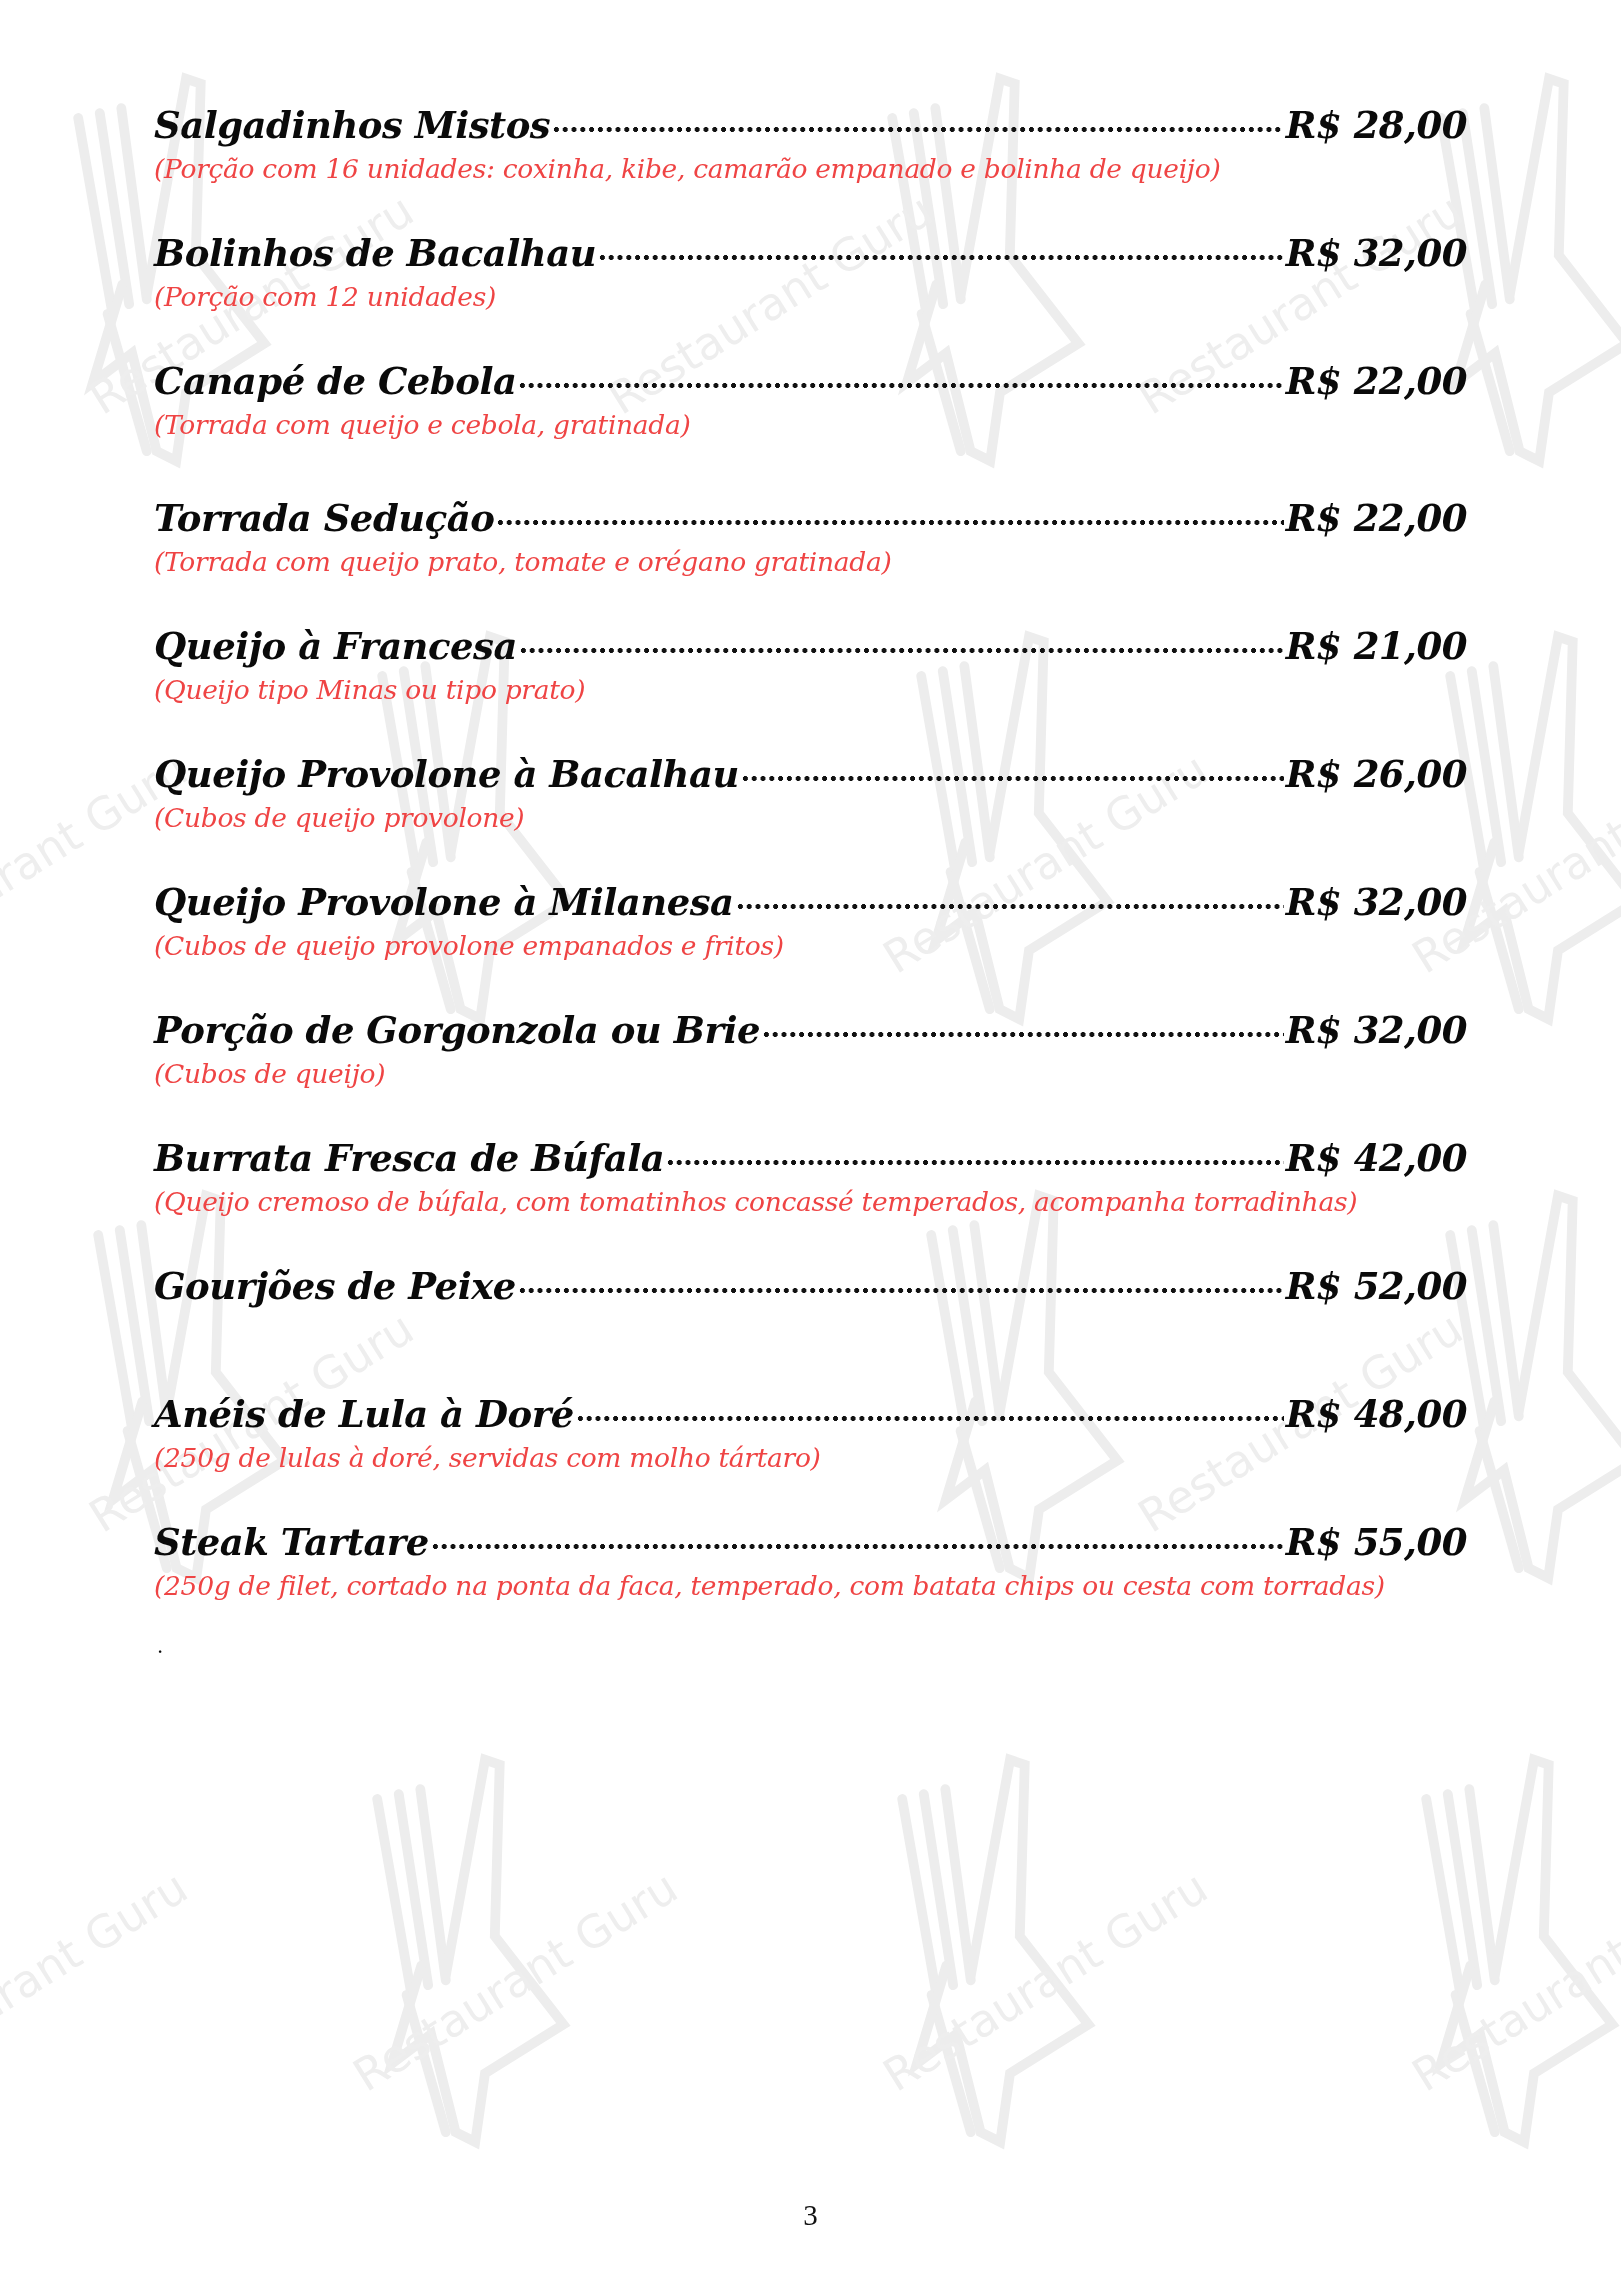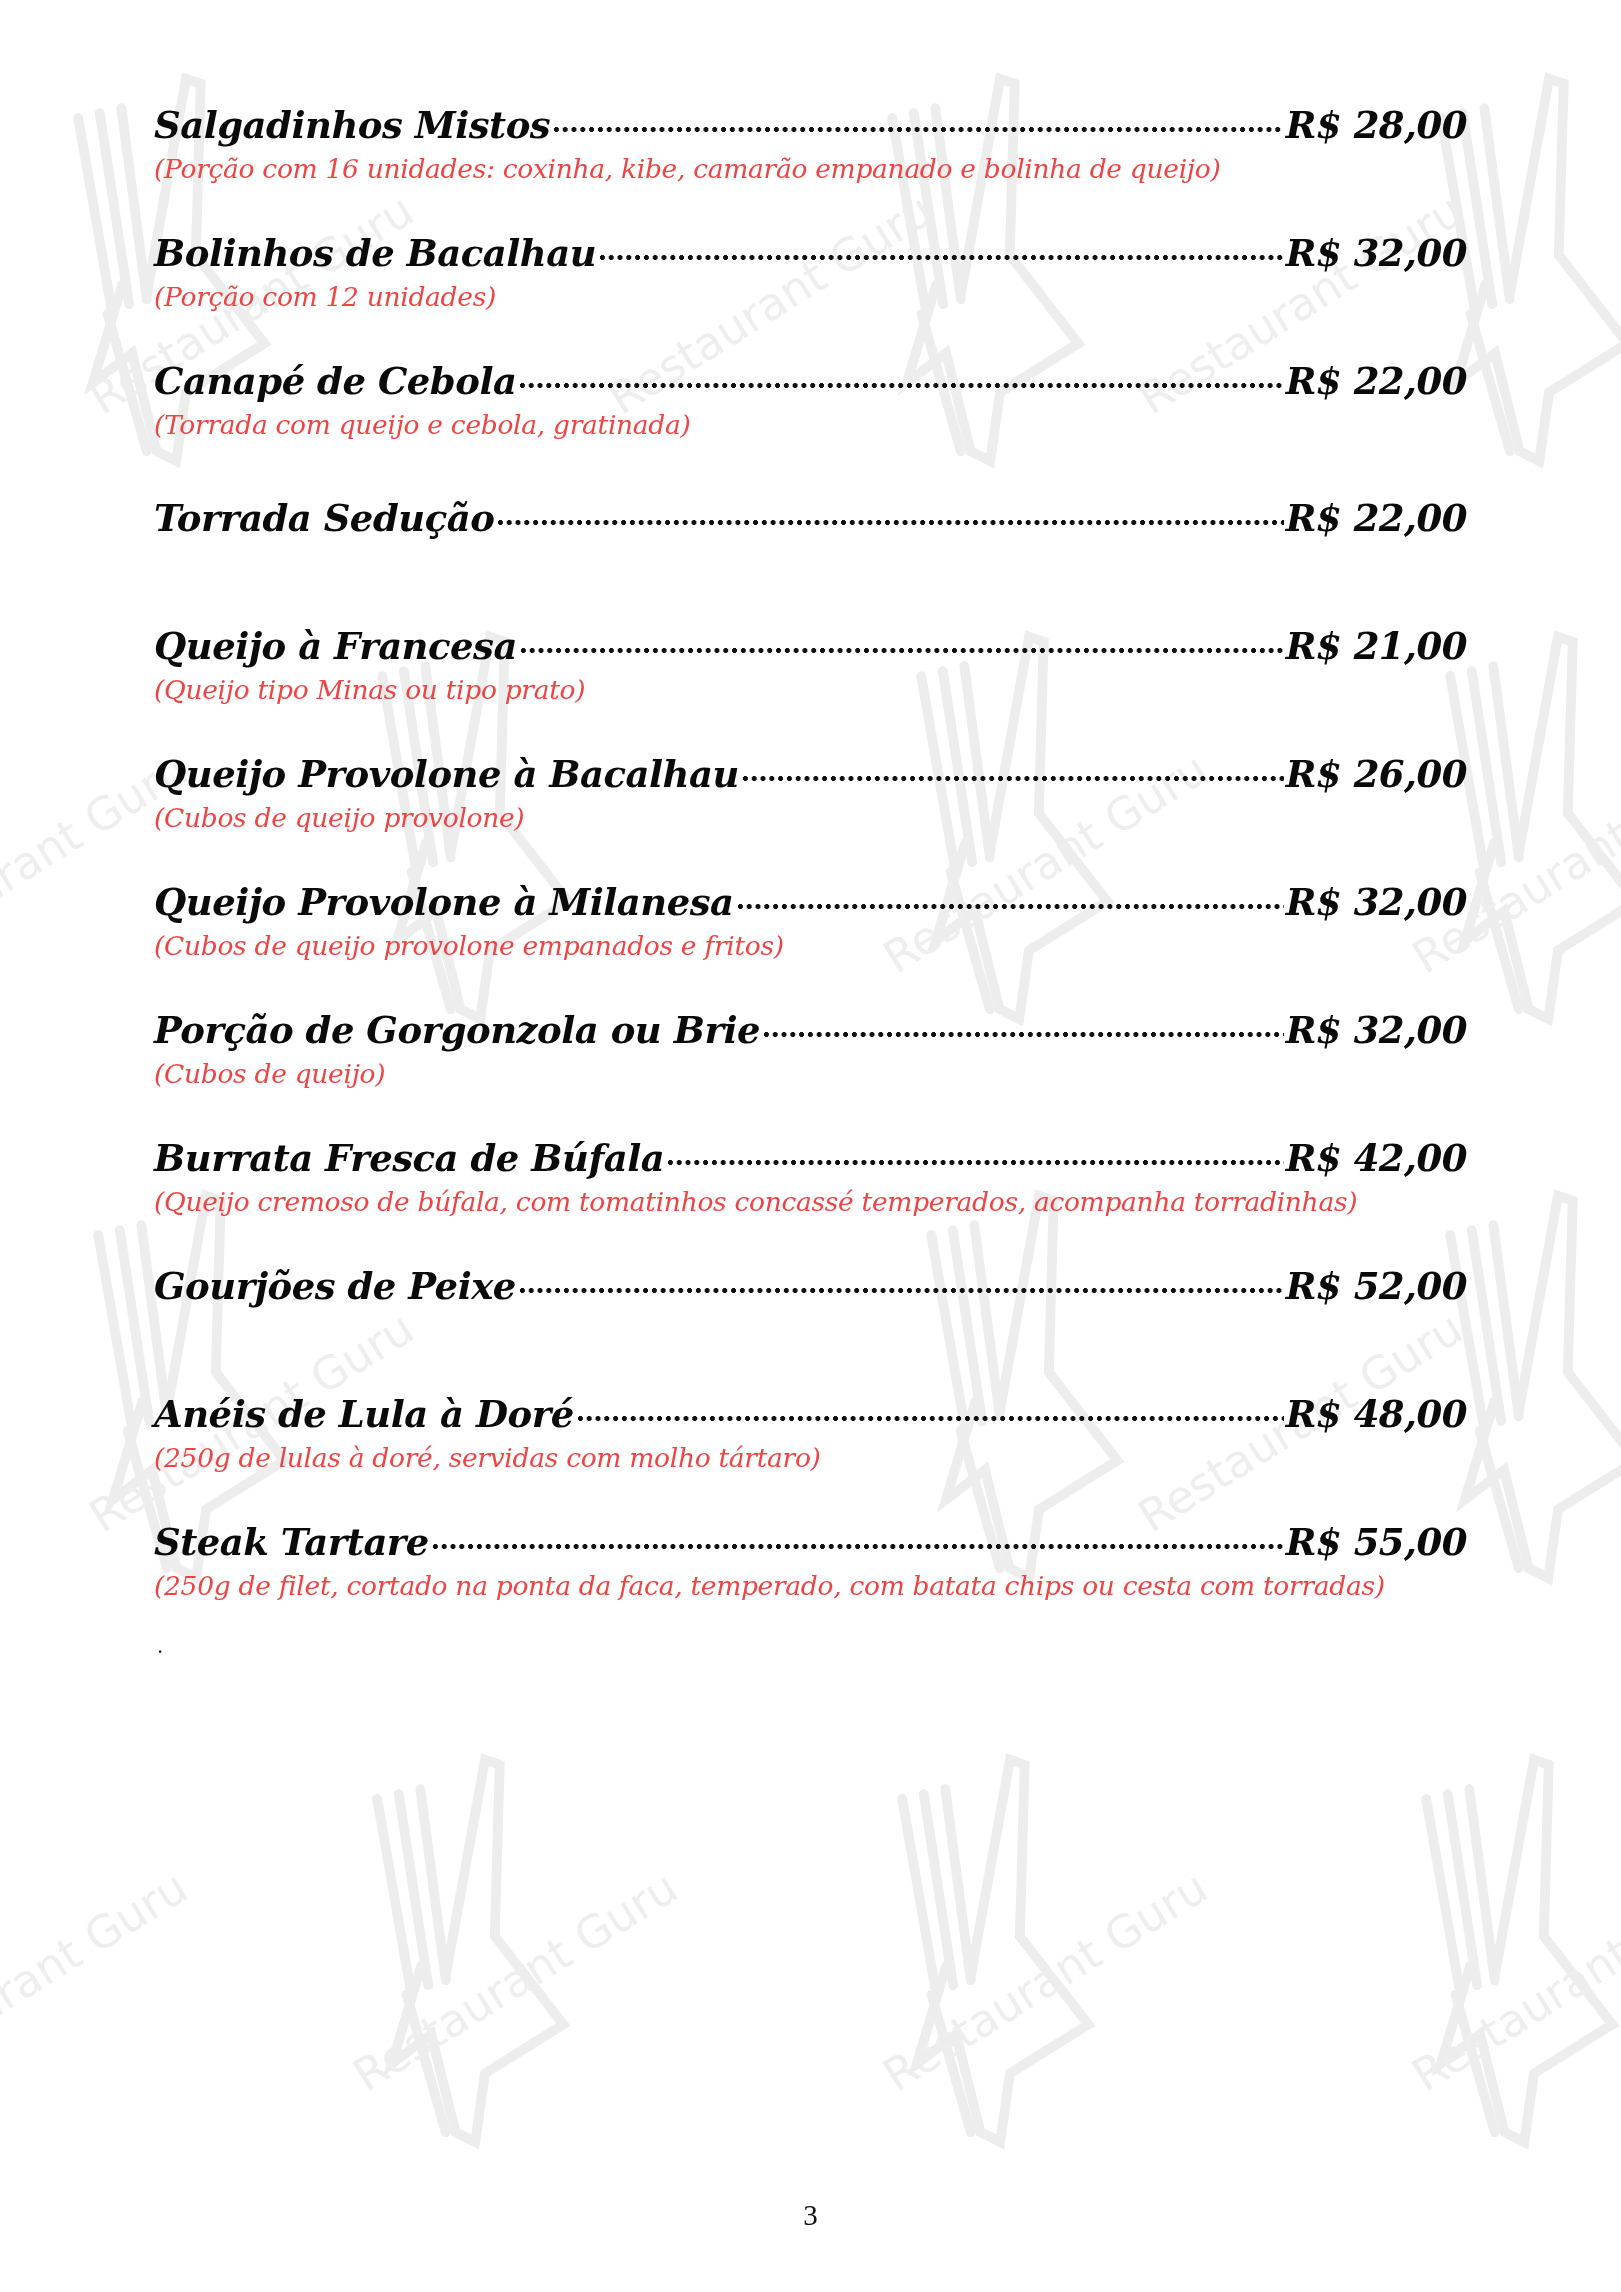--- a/index.html
+++ b/index.html
@@ -180,20 +180,21 @@
       <span class="price">R$ 22,00</span>
     </div>
     <div class="desc">(Torrada com queijo e cebola, gratinada)</div>
   </div>
   <div class="item">
     <div class="title-line">
       <span class="name">Torrada Sedução</span>
       <span class="leader"></span>
       <span class="price">R$ 22,00</span>
     </div>
+    <div class="desc">(Torrada com queijo prato, tomate e orégano gratinada)</div>
   </div>
   <div class="item">
     <div class="title-line">
       <span class="name">Queijo à Francesa</span>
       <span class="leader"></span>
       <span class="price">R$ 21,00</span>
     </div>
     <div class="desc">(Queijo tipo Minas ou tipo prato)</div>
   </div>
   <div class="item">

